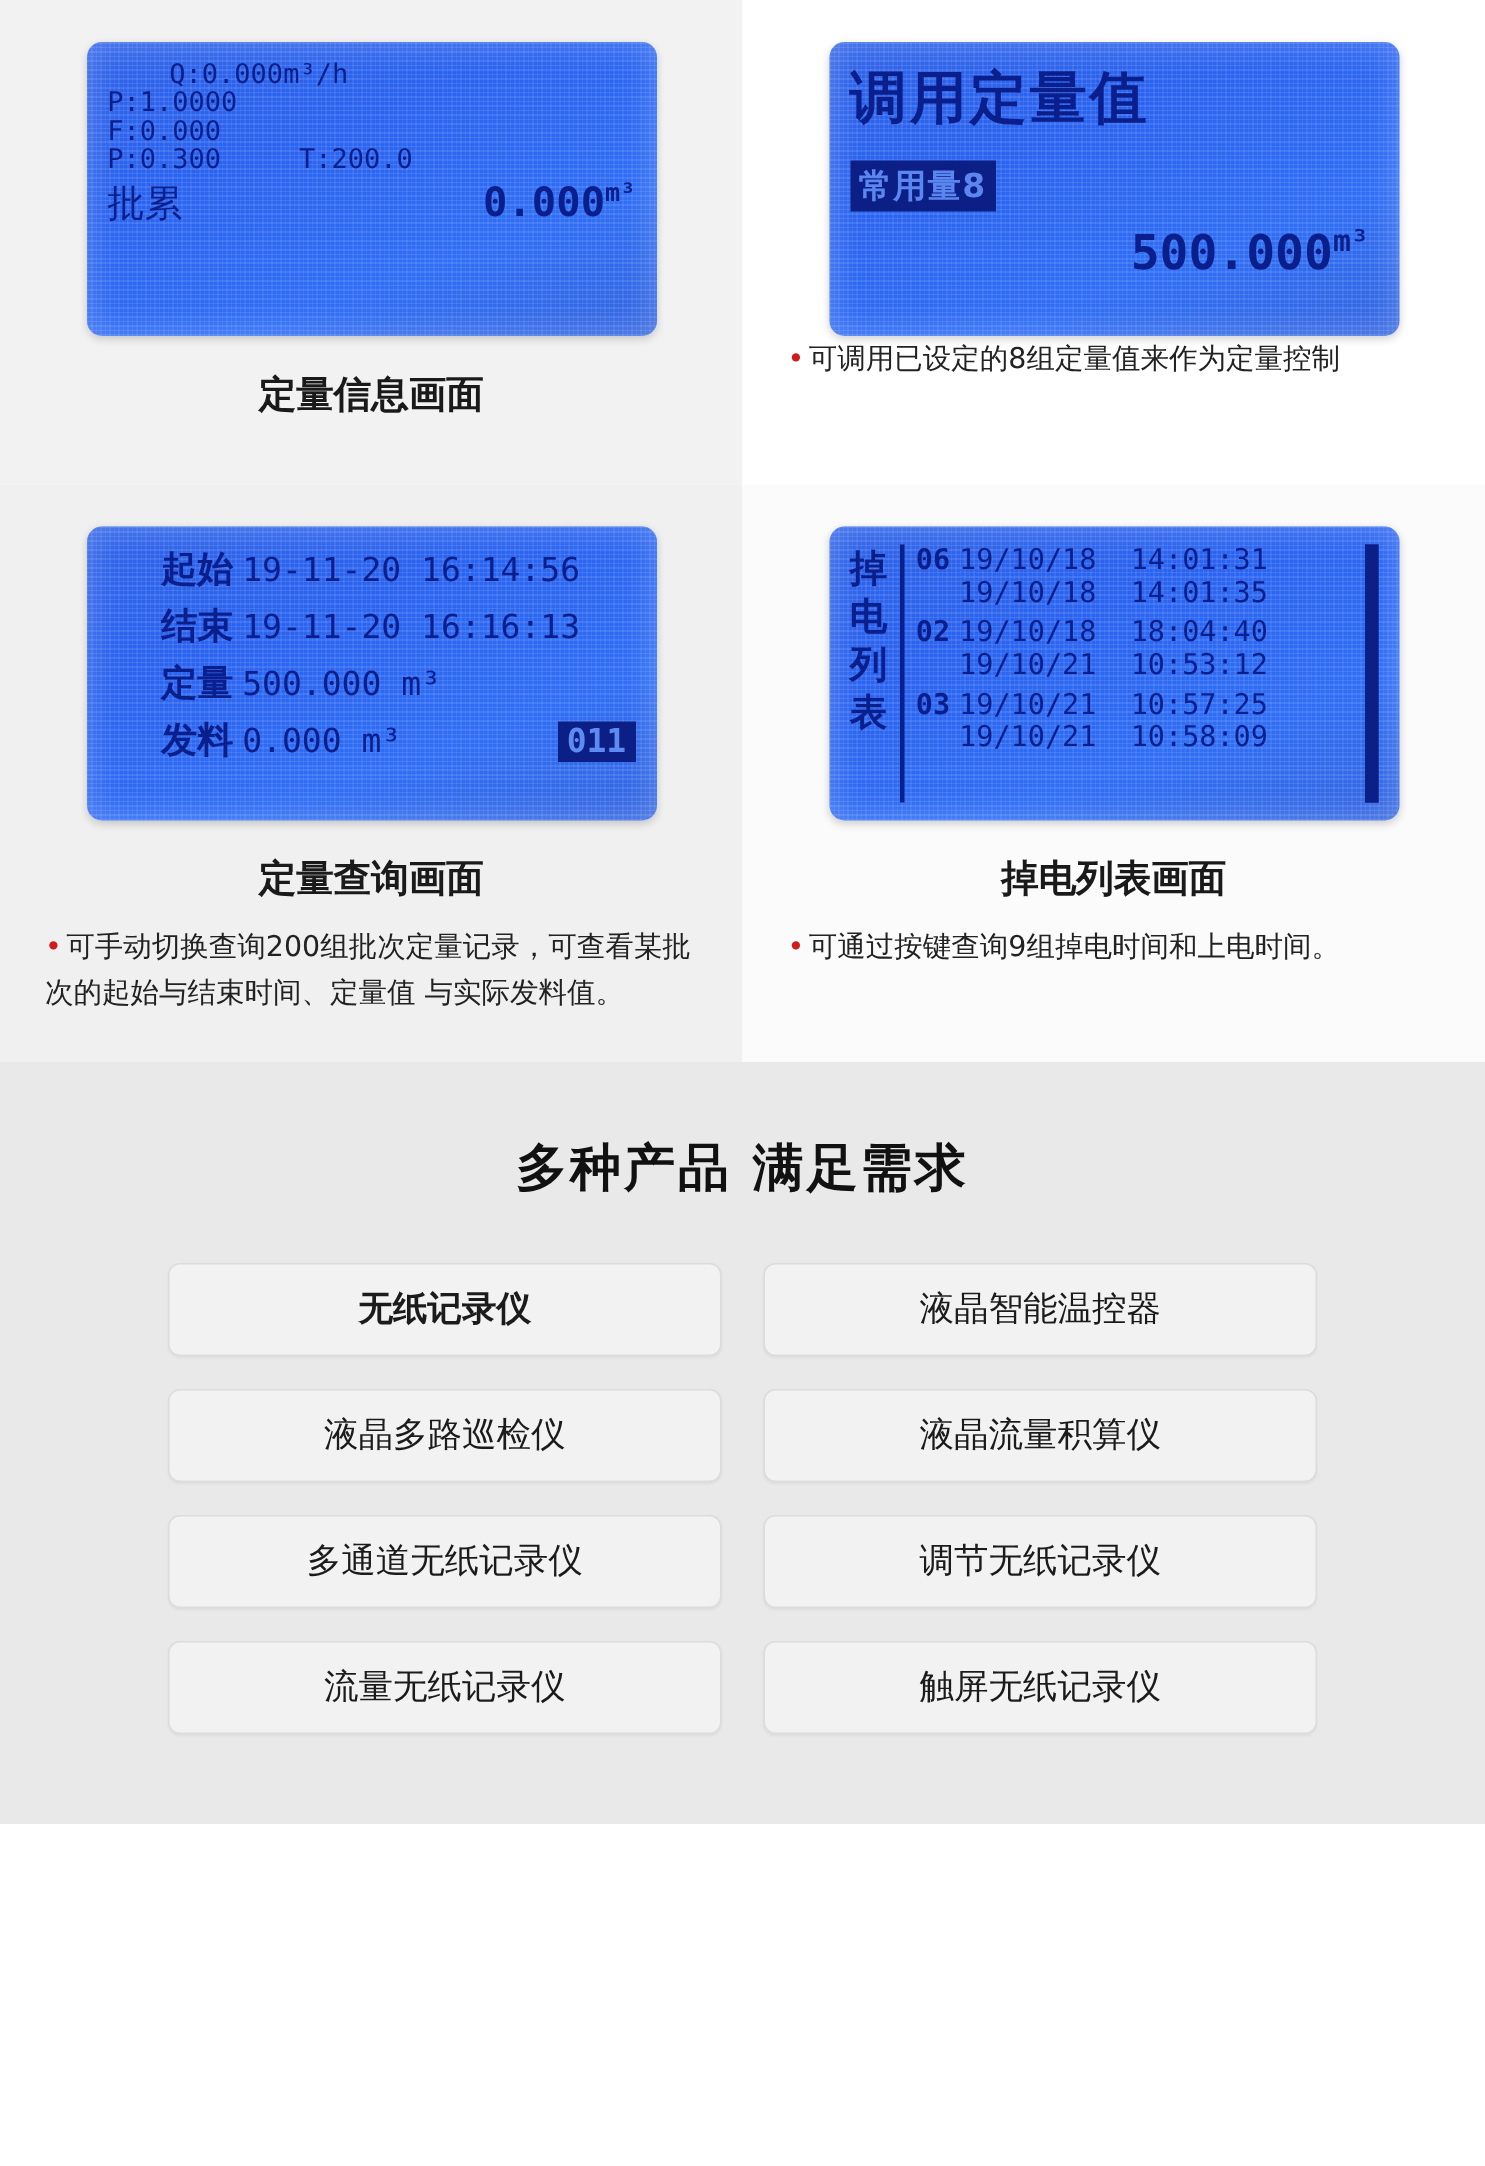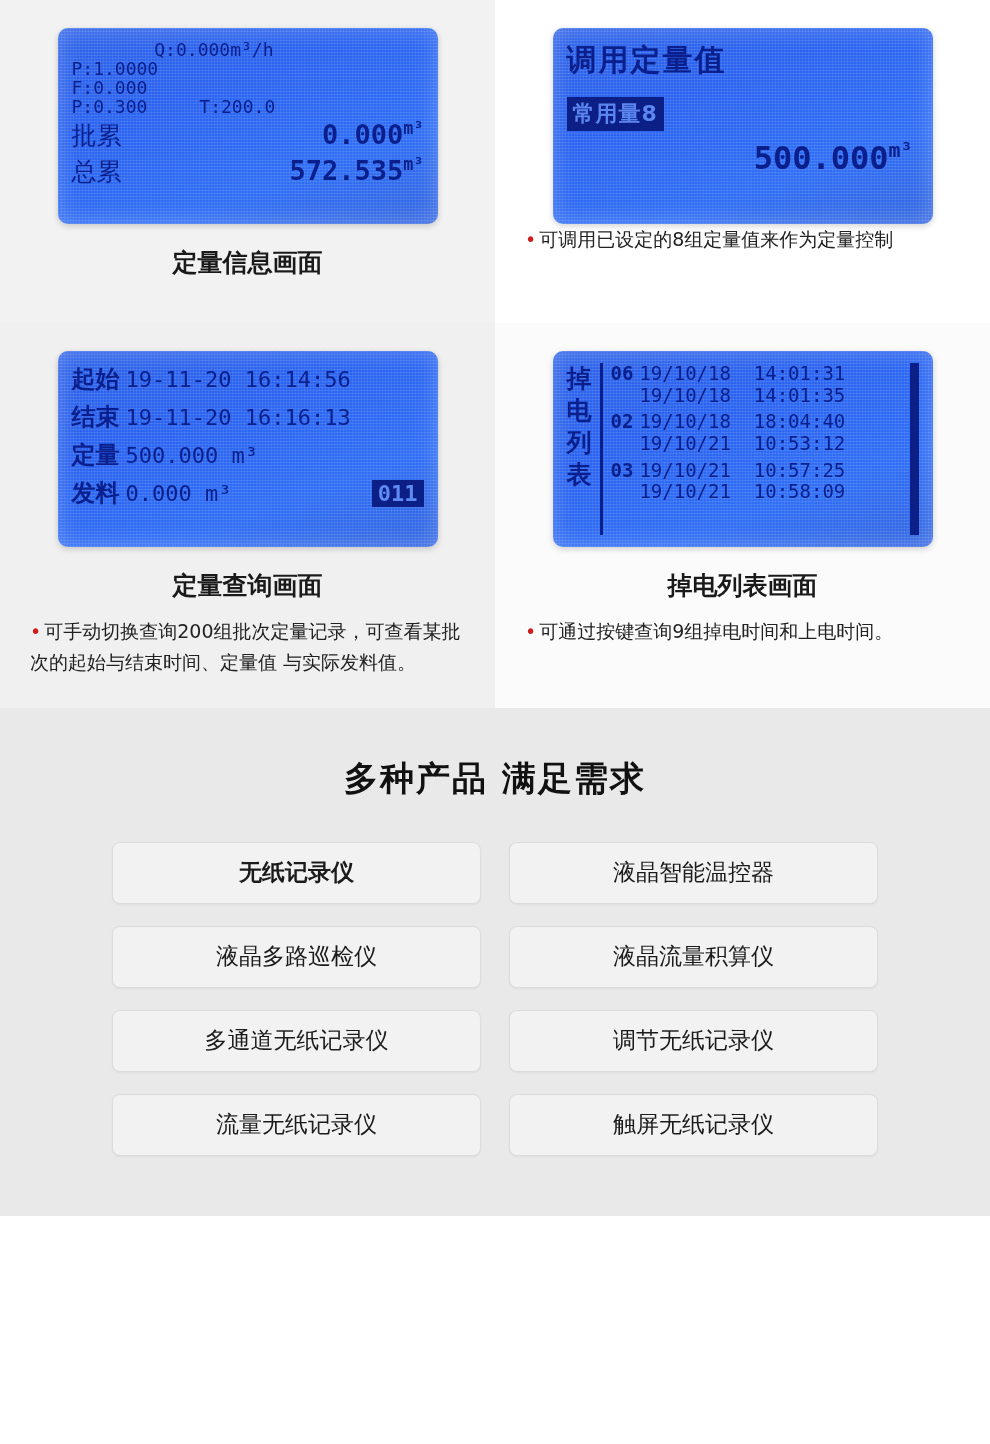--- a/index.html
+++ b/index.html
@@ -51,45 +51,45 @@
   .lcd-inner { position: relative; z-index: 2; height: 100%; }
 
   .lcd-line {
     display: flex;
     align-items: baseline;
     line-height: 1.06;
     white-space: pre;
   }
   .sup { font-size: 0.62em; vertical-align: super; }
 
-  .row-between { display: flex; justify-content: flex-end; align-items: baseline; }
+  .row-between { display: flex; justify-content: center; align-items: baseline; }
 
   
   .s1 .top { font-size: 18px; line-height: 1.22; }
   .s1 .big { font-size: 27px; font-weight: bold; display: flex; justify-content: space-between; align-items: baseline; margin-top: 2px;}
   .s1 .lbl { font-family: "DejaVu Sans", sans-serif; font-weight: normal; font-size: 25px;}
 
   
-  .s2 .title { font-family: "DejaVu Sans", sans-serif; font-weight: bold; font-size: 30px; letter-spacing: 2px; }
+  .s2 .title { font-family: "DejaVu Sans", sans-serif; font-weight: bold; font-size: 38px; letter-spacing: 2px; }
   .s2 .sel {
     background: #0c1f86;
     color: #5b86ef;
     display: inline-block;
     font-family: "DejaVu Sans", sans-serif;
     font-weight: bold;
     font-size: 22px;
     padding: 2px 6px;
     margin-top: 16px;
     letter-spacing: 1px;
   }
   .s2 .val { font-size: 32px; font-weight: bold; text-align: right; margin-top: 8px; padding-right: 6px; }
 
   
   .s3 .line { display: flex; align-items: baseline; font-size: 22px; margin-bottom: 6px; }
-  .s3 .k { font-family: "DejaVu Sans", sans-serif; font-weight: bold; font-size: 24px; margin-right: 6px; }
+  .s3 .k { font-family: "DejaVu Sans", sans-serif; font-weight: bold; font-size: 24px; margin-right: 6px; padding-left: 36px; }
   .s3 .badge {
     background: #0c1f86; color: #5e8bf2; font-family: "DejaVu Sans Mono", monospace;
     font-weight: bold; font-size: 22px; padding: 1px 6px; margin-left: auto;
   }
 
   
   .s4 .wrap { display: flex; height: 100%; }
   .s4 .vlabel {
     font-family: "DejaVu Sans", sans-serif; font-weight: bold; font-size: 25px;
     line-height: 1.28; padding-right: 8px; border-right: 3px solid #0a1f8c;
@@ -175,26 +175,20 @@
           </div>
           <div class="lcd-line">
             <span>P:0.300</span>
             <span style="margin-left:52px">T:200.0</span>
           </div>
         </div>
         <div class="big">
           <span class="lbl">批累</span>
           <span>
             <span>0.000</span><span class="sup">m³</span>
-          </span>
-        </div>
-        <div class="big">
-          <span class="lbl">总累</span>
-          <span>
-            <span>572.535</span><span class="sup">m³</span>
           </span>
         </div>
       </div>
     </div>
     <div class="cap">定量信息画面</div>
   </div>
 
   <div class="cell c2">
     <div class="lcd s2">
       <div class="lcd-inner">

